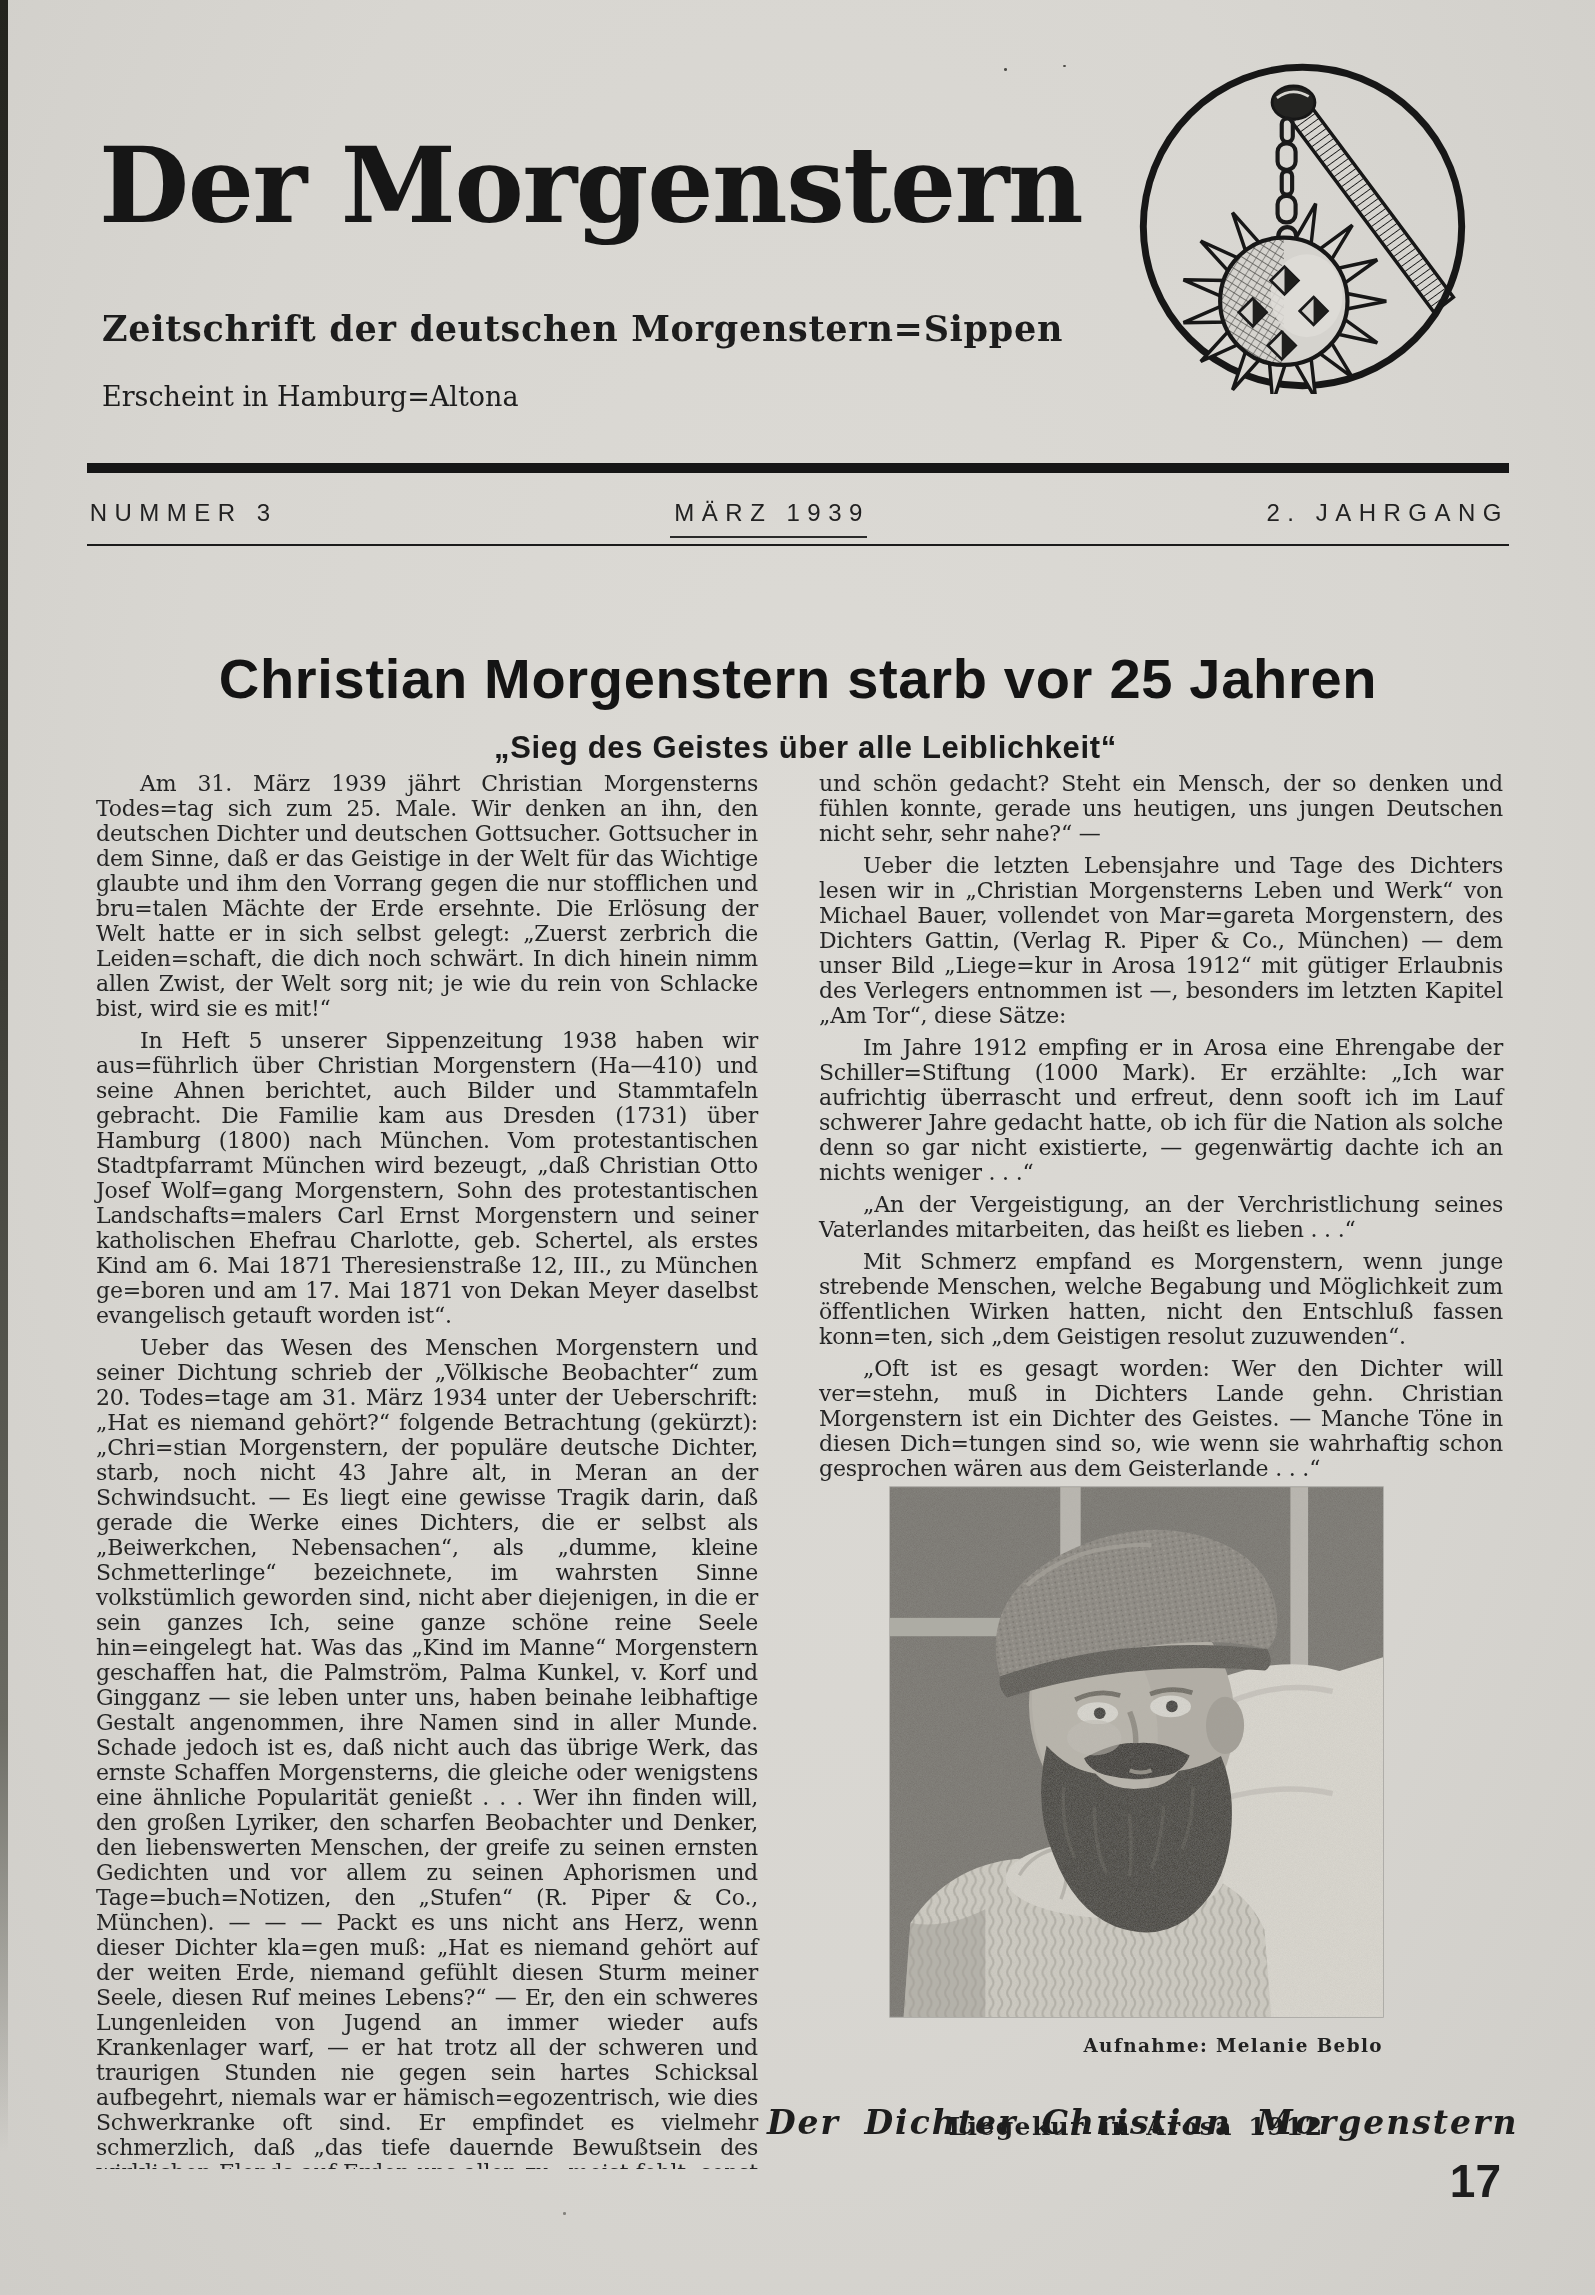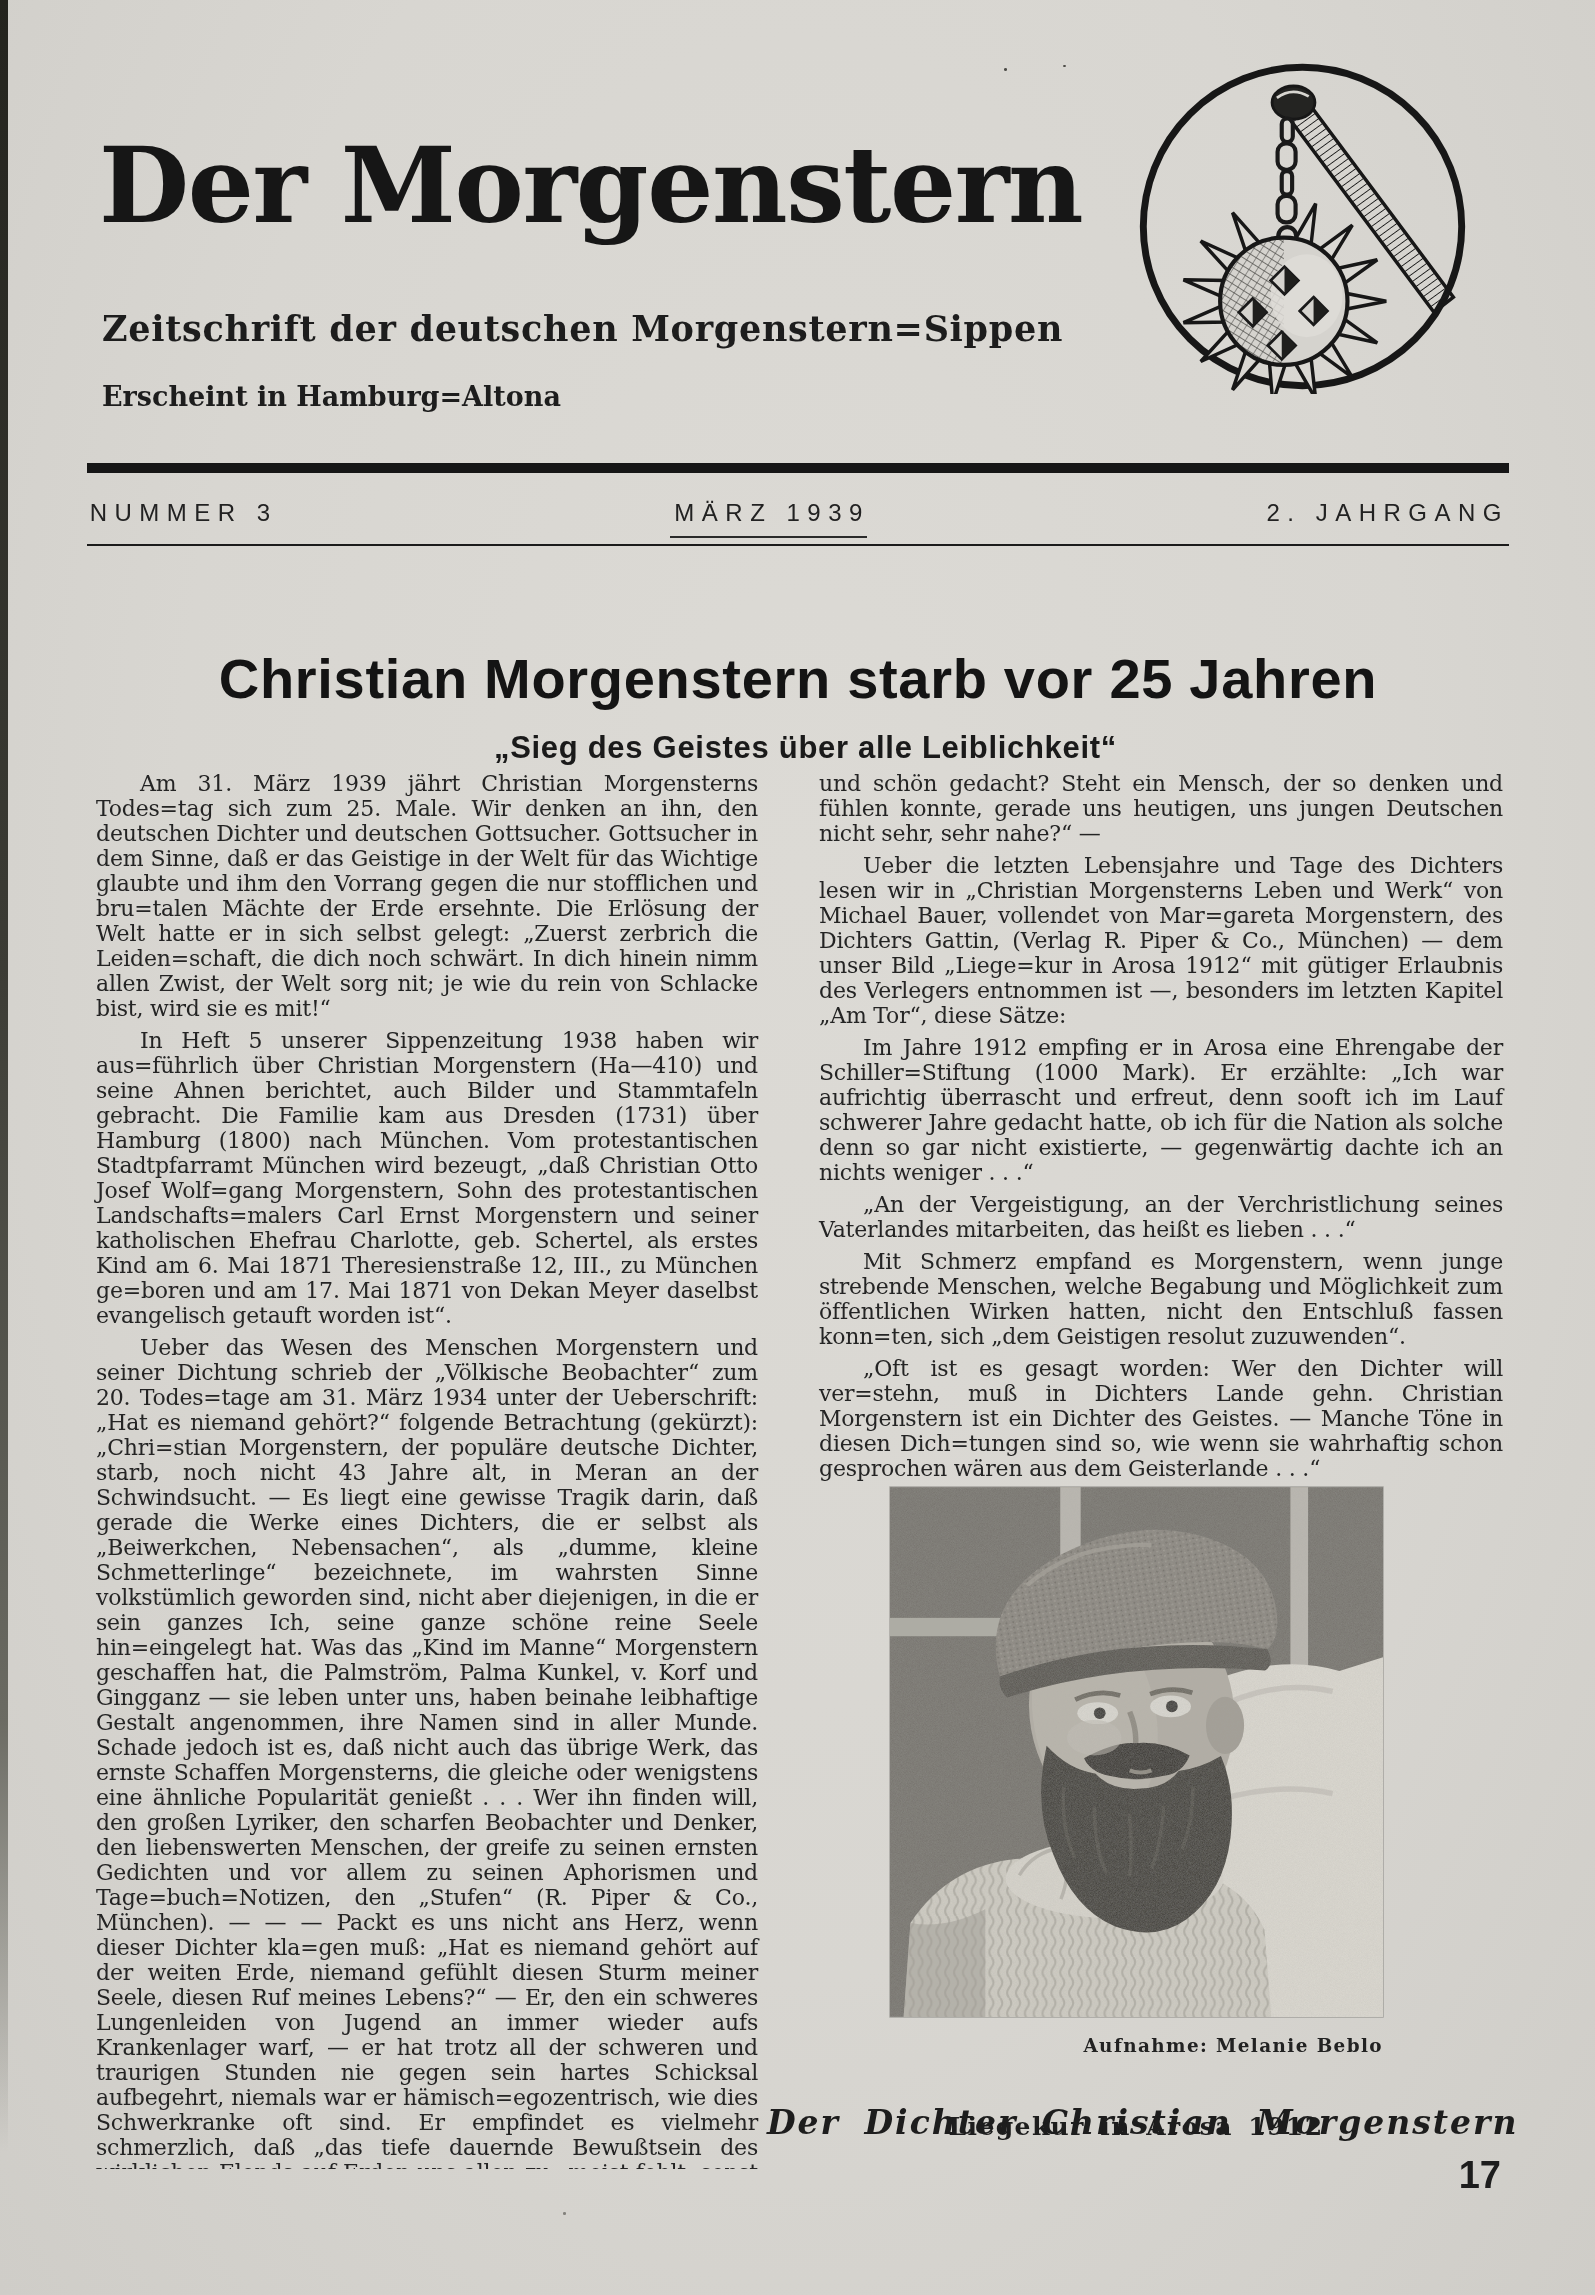--- a/index.html
+++ b/index.html
@@ -25,21 +25,21 @@
     position:absolute;left:99px;top:134px;width:1008px;
     font-size:104px;line-height:1;font-weight:800;letter-spacing:-1.4px;
     color:#161616;white-space:nowrap;
   }
   .masthead-subtitle{
     position:absolute;left:102px;top:308px;width:1008px;
     font-size:35px;font-weight:600;letter-spacing:0.7px;color:#1d1d1d;white-space:nowrap;
   }
   .masthead-imprint{
     position:absolute;left:102px;top:381px;
-    font-size:27px;font-weight:700;color:#1d1d1d;white-space:nowrap;
+    font-size:27px;font-weight:400;color:#1d1d1d;white-space:nowrap;
   }
   .logo{position:absolute;left:1135px;top:59px;width:335px;height:335px;}
 
   
   .issue-bar{
     position:absolute;left:87px;top:463px;width:1422px;height:83px;
     border-top:10.2px solid #161616;
     border-bottom:2.7px solid #1b1b1b;
     box-sizing:border-box;
     font-family:"Liberation Sans", sans-serif;
@@ -89,21 +89,21 @@
     font-size:33px;font-style:italic;font-weight:700;letter-spacing:2px;word-spacing:11px;
     color:#1d1d1d;white-space:nowrap;margin-top:40px;
   }
   .caption-sub{
     position:absolute;left:767px;top:2112px;width:738px;text-align:center;
     font-size:25px;font-weight:700;letter-spacing:1.4px;word-spacing:5.4px;color:#1d1d1d;white-space:nowrap;
   }
   .page-number{
     position:absolute;right:95px;top:2154px;
     font-family:"Liberation Sans", sans-serif;
-    font-size:38px;font-weight:600;color:#1d1d1d;
+    font-size:46px;font-weight:600;color:#1d1d1d;
   }
 </style>
 </head>
 <body>
 
 <div class="page">
 
   <div class="edge-left"></div>
   <div class="speck s1"></div>
   <div class="speck s2"></div>

